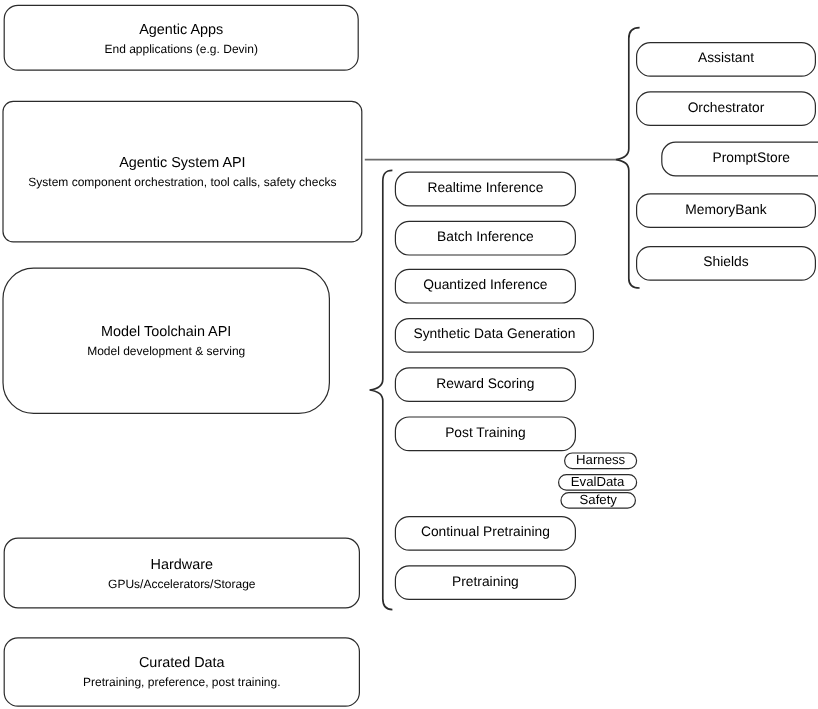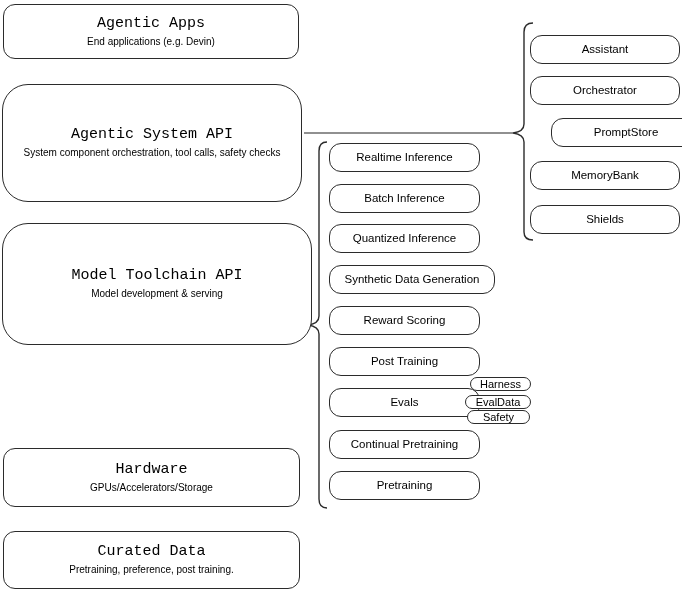--- a/index.html
+++ b/index.html
@@ -19,21 +19,21 @@
     overflow:hidden;
   }
   .box{
     position:absolute;
     background:var(--bg);
     border:1.4px solid var(--stroke);
     display:flex;flex-direction:column;
     align-items:center;justify-content:center;
     text-align:center;
   }
-  .lbox .title{font-size:15px;line-height:16px;font-family:Liberation Mono, monospace;}
+  .lbox .title{font-size:12px;line-height:16px;}
   .lbox .subtitle{font-size:10px;line-height:13px;margin-top:3px;}
   .mbox,.rbox{
     font-size:11.5px;line-height:13px;
     border-radius:12px;
   }
   .pill{
     position:absolute;
     background:var(--bg);
     border:1.3px solid var(--stroke);
     border-radius:8px;
@@ -51,26 +51,26 @@
     <path d="M 304 133 L 513 133" fill="none" stroke="#6b6b6b" stroke-width="1.3"></path>
     <path d="M 533 23 C 527 23 524 26 524 32 L 524 124 C 524 129 521 132 513 133 C 521 134 524 137 524 142 L 524 232 C 524 237 527 240 533 240" fill="none" stroke="#2b2b2b" stroke-width="1.4"></path>
     <path d="M 327 142 C 321 142 319 145 319 151 L 319 316 C 319 321 316 324 308 325 C 316 326 319 329 319 334 L 319 499 C 319 504 321 508 327 508" fill="none" stroke="#2b2b2b" stroke-width="1.4"></path>
   </svg>
 
   <div class="box lbox" style="left:3px;top:4px;width:296px;height:55px;border-radius:12px;">
     <div class="title">Agentic Apps</div>
     <div class="subtitle">End applications (e.g. Devin)</div>
   </div>
 
-  <div class="box lbox" style="left:2px;top:84px;width:300px;height:118px;border-radius:26px;">
+  <div class="box lbox" style="left:2px;top:84px;width:300px;height:118px;border-radius:9px;">
     <div class="title">Agentic System API</div>
     <div class="subtitle">System component orchestration, tool calls, safety checks</div>
   </div>
 
-  <div class="box lbox" style="left:2px;top:223px;width:310px;height:122px;border-radius:26px;">
+  <div class="box lbox" style="left:2px;top:223px;width:273px;height:122px;border-radius:26px;">
     <div class="title">Model Toolchain API</div>
     <div class="subtitle">Model development &amp; serving</div>
   </div>
 
 
   <div class="box lbox" style="left:3px;top:448px;width:297px;height:59px;border-radius:12px;">
     <div class="title">Hardware</div>
     <div class="subtitle">GPUs/Accelerators/Storage</div>
   </div>
 
@@ -78,21 +78,20 @@
     <div class="title">Curated Data</div>
     <div class="subtitle">Pretraining, preference, post training.</div>
   </div>
 
   <div class="box mbox" style="left:329px;top:143px;width:151px;height:29px;">Realtime Inference</div>
   <div class="box mbox" style="left:329px;top:184px;width:151px;height:29px;">Batch Inference</div>
   <div class="box mbox" style="left:329px;top:224px;width:151px;height:29px;">Quantized Inference</div>
   <div class="box mbox" style="left:329px;top:265px;width:166px;height:29px;">Synthetic Data Generation</div>
   <div class="box mbox" style="left:329px;top:306px;width:151px;height:29px;">Reward Scoring</div>
   <div class="box mbox" style="left:329px;top:347px;width:151px;height:29px;">Post Training</div>
-  <div class="box mbox" style="left:329px;top:388px;width:151px;height:29px;">Evals</div>
   <div class="box mbox" style="left:329px;top:430px;width:151px;height:29px;">Continual Pretraining</div>
   <div class="box mbox" style="left:329px;top:471px;width:151px;height:29px;">Pretraining</div>
 
   <div class="pill" style="left:470px;top:377px;width:61px;height:14px;">Harness</div>
   <div class="pill" style="left:465px;top:395px;width:66px;height:14px;">EvalData</div>
   <div class="pill" style="left:467px;top:410px;width:63px;height:14px;">Safety</div>
 
   <div class="box rbox" style="left:530px;top:35px;width:150px;height:29px;">Assistant</div>
   <div class="box rbox" style="left:530px;top:76px;width:150px;height:29px;">Orchestrator</div>
   <div class="box rbox" style="left:530px;top:118px;width:150px;height:29px;margin-left:21px;">PromptStore</div>

